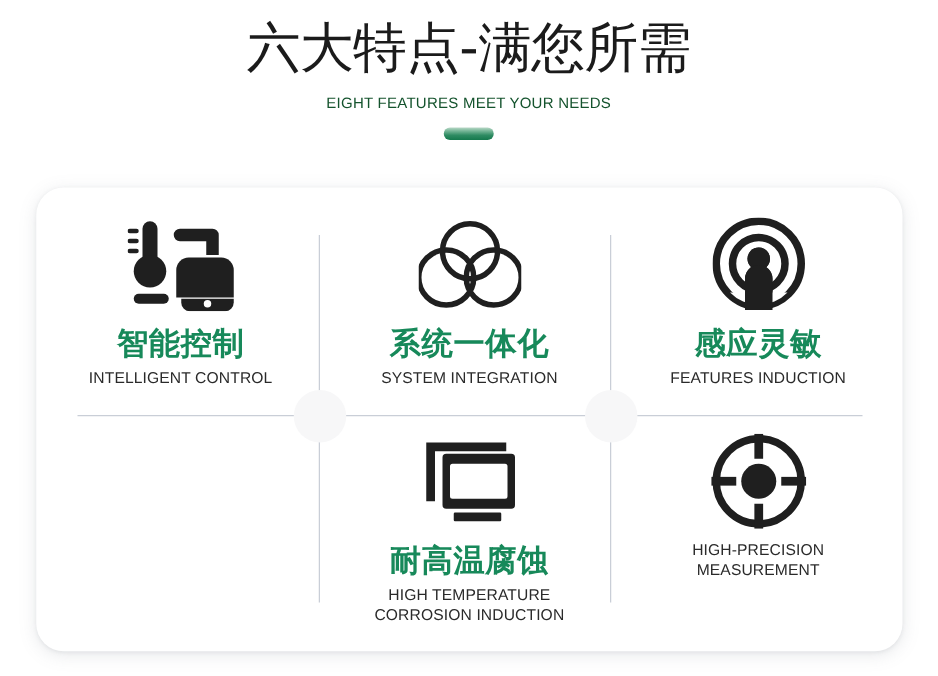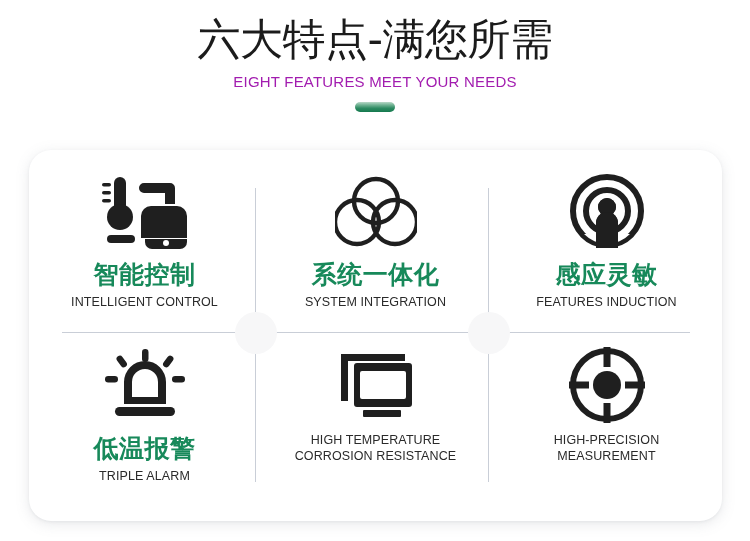--- a/index.html
+++ b/index.html
@@ -26,24 +26,24 @@
     font-size: 43px;
     line-height: 50px;
     font-weight: normal;
     color: #1b1b1b;
     letter-spacing: -0.5px;
     font-family: "DejaVu Sans", "Liberation Sans", sans-serif;
     white-space: nowrap;
   }
   .header-subtitle {
     margin-top: 10px;
-    font-size: 15px;
+    font-size: 12px;
     line-height: 16px;
     letter-spacing: 0.2px;
-    color: #a21caf;
+    color: #14532d;
     font-weight: 500;
     white-space: nowrap;
   }
   .header-pill-wrap {
     margin-top: 11px;
     height: 12px;
     display: flex;
     justify-content: center;
     align-items: center;
   }
@@ -214,53 +214,35 @@
           <g fill="#1f1f1f">
             <circle cx="37" cy="33" r="9"></circle>
             <path d="M26 49 a11 11 0 0 1 22 0 v25 h-22 z"></path>
           </g>
         </svg>
       </div>
       <div class="cell-title">感应灵敏</div>
       <div class="cell-caption">FEATURES INDUCTION</div>
     </div>
 
-    <div class="cell cell-r1 cell-c0">
-      <div class="icon-box">
-        <svg width="84" height="72" viewBox="0 0 84 72" fill="#1f1f1f">
-
-          <rect x="39" y="0" width="6.5" height="13" rx="3.2"></rect>
-          <rect x="15.5" y="6" width="6.5" height="13" rx="3.2" transform="rotate(-36 18.7 12.5)"></rect>
-          <rect x="62" y="6" width="6.5" height="13" rx="3.2" transform="rotate(36 65.2 12.5)"></rect>
-          <rect x="2" y="27" width="13" height="6.5" rx="3.2"></rect>
-          <rect x="69" y="27" width="13" height="6.5" rx="3.2"></rect>
-
-          <path d="M42 12 a21 21 0 0 1 21 21 v22 h-42 v-22 a21 21 0 0 1 21 -21 z
-                   M42 20 a13 13 0 0 0 -13 13 v15 h26 v-15 a13 13 0 0 0 -13 -13 z" fill-rule="evenodd"></path>
-
-          <rect x="12" y="58" width="60" height="9" rx="4.5"></rect>
-        </svg>
-      </div>
-      <div class="cell-title">低温报警</div>
-      <div class="cell-caption">TRIPLE ALARM</div>
-    </div>
 
     <div class="cell cell-r1 cell-c1">
       <div class="icon-box">
         <svg width="82" height="66" viewBox="0 0 82 66" fill="#1f1f1f">
 
           <path d="M6 2 h64 v7 h-57 v40 h-7 z"></path>
 
           <path d="M22 11 h52 a3 3 0 0 1 3 3 v38 a3 3 0 0 1 -3 3 h-52 a3 3 0 0 1 -3 -3 v-38 a3 3 0 0 1 3 -3 z
                    M27 19 a2 2 0 0 0 -2 2 v24 a2 2 0 0 0 2 2 h42 a2 2 0 0 0 2 -2 v-24 a2 2 0 0 0 -2 -2 z" fill-rule="evenodd"></path>
 
           <rect x="28" y="58" width="38" height="7" rx="1"></rect>
         </svg>
       </div>
-      <div class="cell-caption">HIGH TEMPERATURE CORROSION RESISTANCE</div>
+      <div class="cell-title">耐高温腐蚀</div>
+      <div class="cell-caption">HIGH TEMPERATURE CORROSION INDUCTION</div>
     </div>
 
     <div class="cell cell-r1 cell-c2">
       <div class="icon-box">
         <svg width="76" height="76" viewBox="0 0 76 76">
           <circle cx="38" cy="38" r="34" fill="none" stroke="#1f1f1f" stroke-width="6"></circle>
           <circle cx="38" cy="38" r="14" fill="#1f1f1f"></circle>
           <g fill="#1f1f1f">
             <rect x="34.5" y="0" width="7" height="20"></rect>
             <rect x="34.5" y="56" width="7" height="20"></rect>

